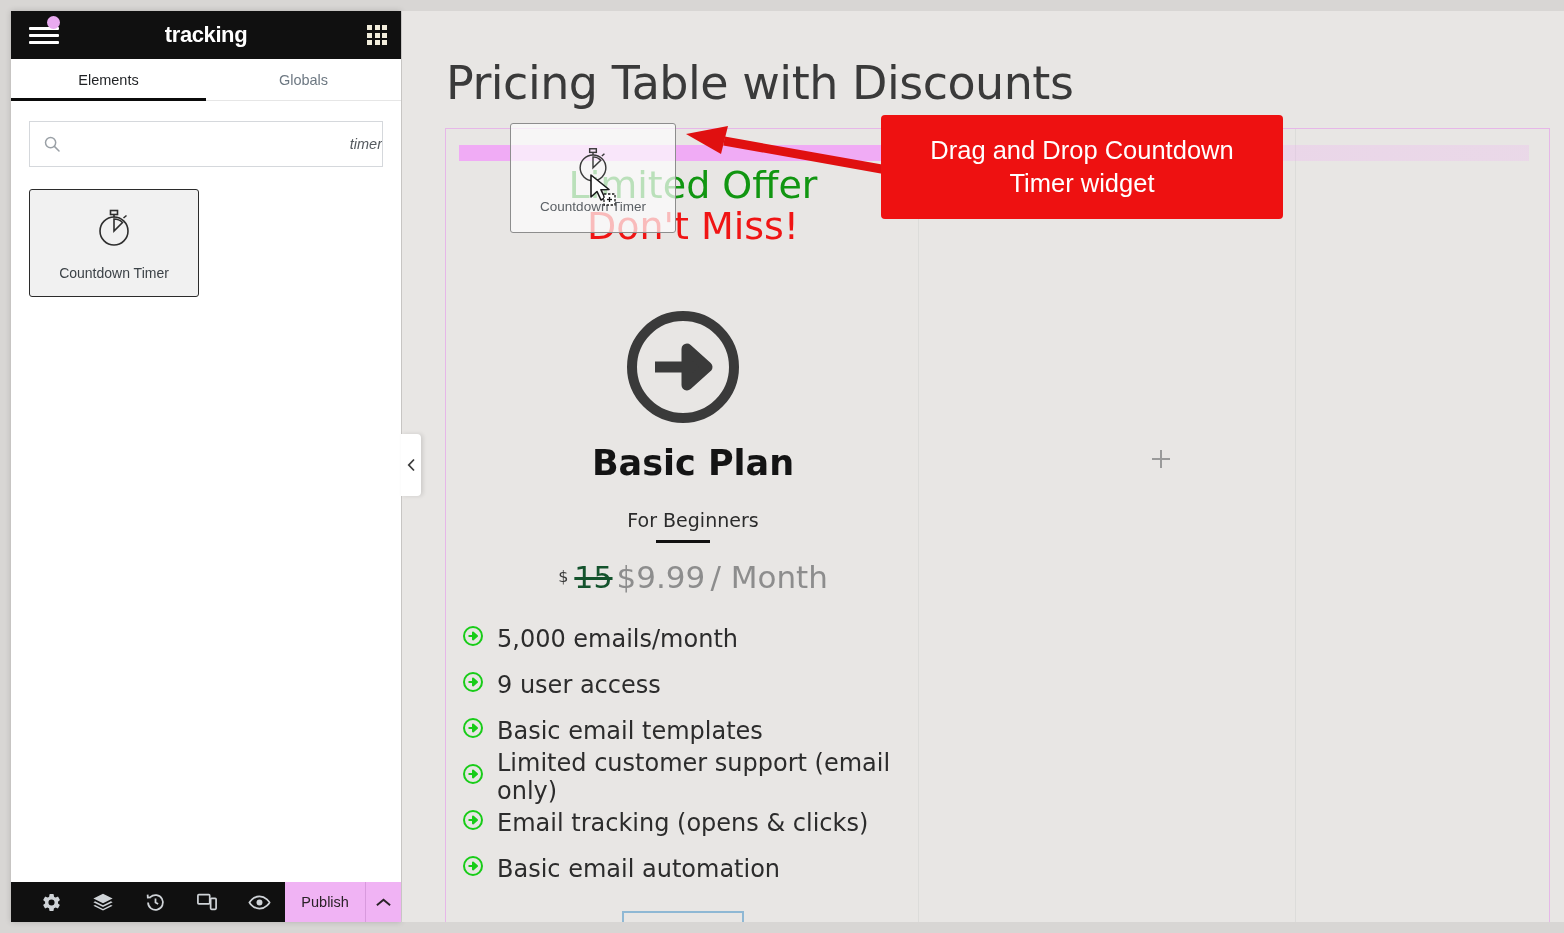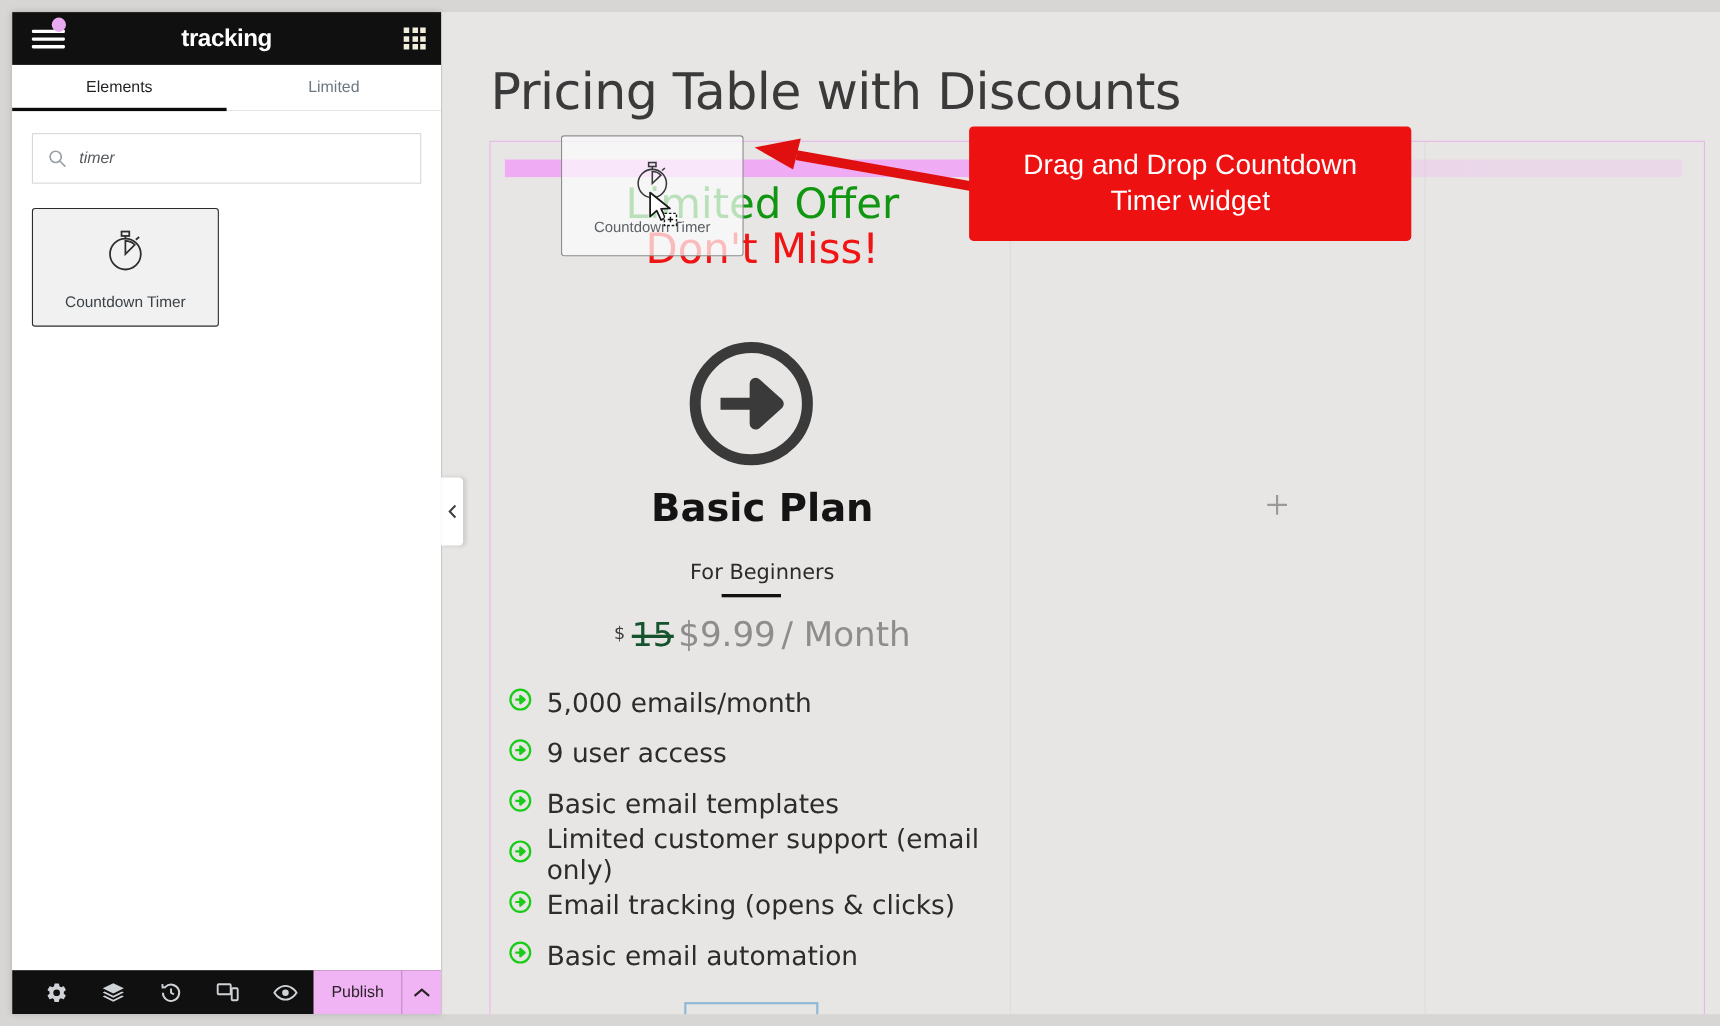--- a/index.html
+++ b/index.html
@@ -85,21 +85,21 @@
     height: 46px; border: 1px solid #d5d8dc; background: #fff;
     display: flex; align-items: center; padding-left: 42px;
   }
   .search-icon {
     position: absolute; left: 14px; top: 50%; transform: translateY(-50%);
     width: 16px; height: 16px;
   }
   .search-box input {
     border: 0; outline: none; width: 100%;
     font-size: 14.5px; font-style: italic; color: #555a5f;
-    font-family: "Liberation Sans", sans-serif; background: transparent;
+    font-family: "Liberation Sans", sans-serif; background: transparent; text-align: right;
   }
 
   .widget-grid { margin-top: 22px; display: flex; flex-wrap: wrap; gap: 12px; }
   .widget-card {
     width: 170px; height: 108px; background: #f1f1f1;
     border: 1px solid #2b2b2b; border-radius: 3px;
     display: flex; flex-direction: column; align-items: center; justify-content: center;
     gap: 12px; cursor: grab;
   }
   .widget-card .wlabel { font-size: 14px; color: #3c4247; }
@@ -288,21 +288,21 @@
           <i></i>
           <i></i>
           <i></i>
           <i></i>
           <i></i>
       </div>
     </div>
 
     <div class="tabs">
       <div class="tab active">Elements</div>
-      <div class="tab">Limited</div>
+      <div class="tab">Globals</div>
     </div>
 
     <div class="panel-body">
 
       <div class="search-box">
         <span class="search-icon">
           <svg width="16" height="16" viewBox="0 0 16 16">
             <circle cx="6.6" cy="6.6" r="5.1" fill="none" stroke="#9aa0a6" stroke-width="1.5"></circle>
             <line x1="10.4" y1="10.4" x2="15" y2="15" stroke="#9aa0a6" stroke-width="1.5" stroke-linecap="round"></line>
           </svg>

